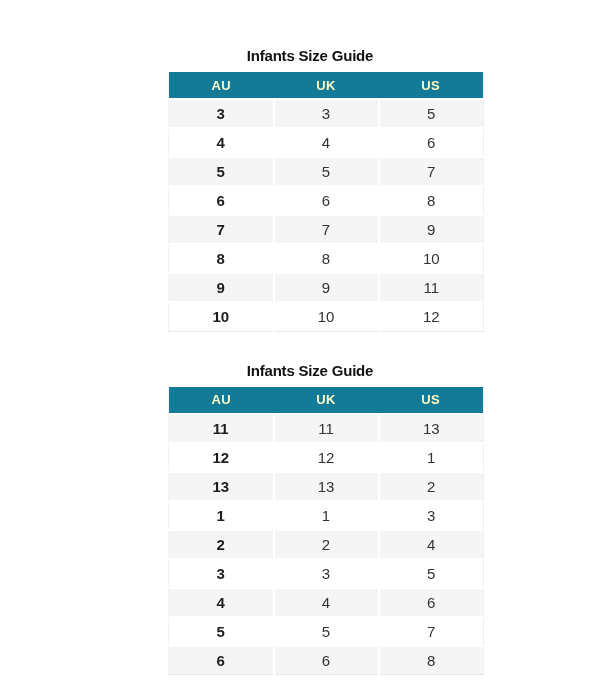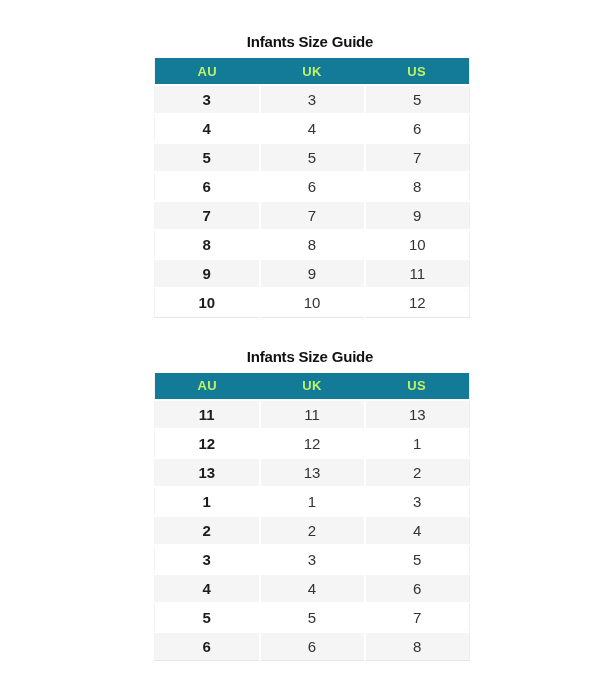--- a/index.html
+++ b/index.html
@@ -16,42 +16,42 @@
     width:600px;height:700px;
     background:var(--page-bg);
     font-family:"Liberation Sans", sans-serif;
     overflow:hidden;
   }
   .content{
     width:316px;
     margin-left:152px;
     padding-top:31px;
   }
-  .size-guide{margin:2px;}
+  .size-guide{margin:16px;}
   .size-guide + .size-guide{margin-top:30px;}
   .guide-title{
     margin:0 0 8px 0;
     text-align:center;
     font-size:15px;
     font-weight:bold;
     letter-spacing:-0.2px;
     color:var(--title-text);
     line-height:17px;
   }
   table.size-table{
     width:316px;
     border-collapse:collapse;
     table-layout:fixed;
     border-left:1px solid #f3f3f3;
     border-right:1px solid #eeeeee;
     border-bottom:1px solid #e7e7e7;
   }
   table.size-table thead th{
     background:var(--accent);
-    color:#bef264;
+    color:#fef9c3;
     font-size:13px;
     font-weight:bold;
     letter-spacing:0.4px;
     height:27px;
     text-align:center;
     padding:0;
   }
   table.size-table tbody td{
     height:29px;
     text-align:center;

